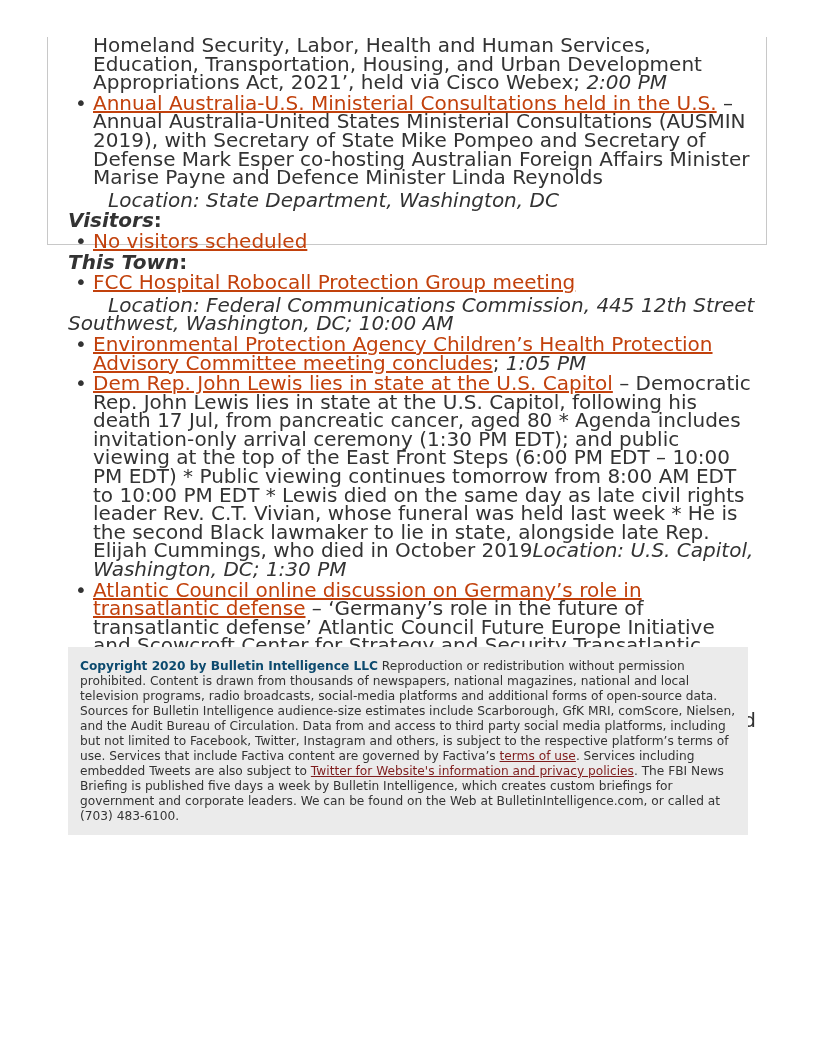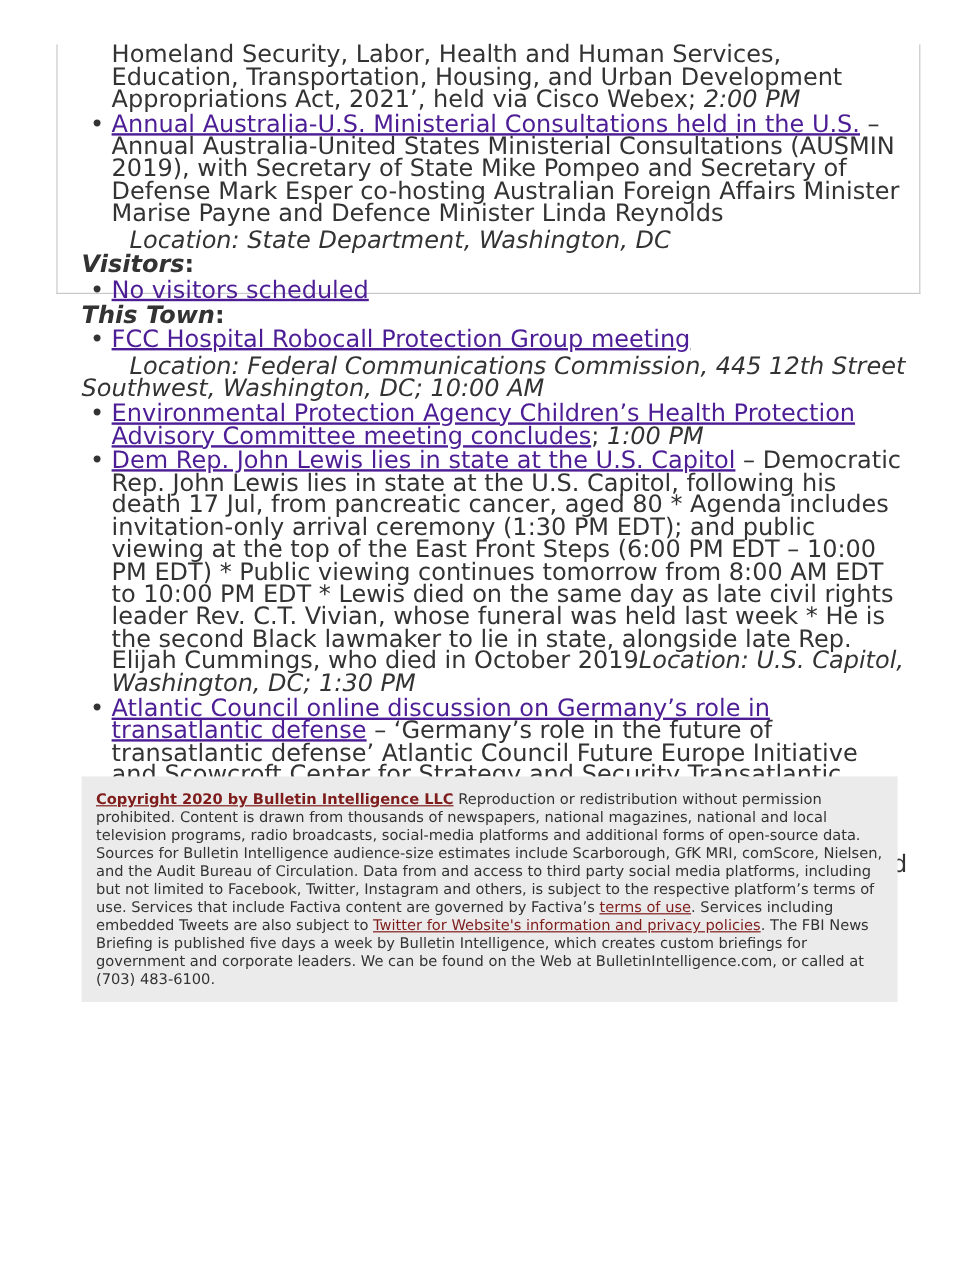--- a/index.html
+++ b/index.html
@@ -15,30 +15,30 @@
     .content {
       position: absolute; left: 68px; top: 36px; width: 690px;
       font-size: 20px; line-height: 18.6px;
     }
     .cont { padding-left: 25px; }
     .heading { font-weight: bold; font-style: italic; margin: 2px 0 2px 0; }
     .heading .colon { font-style: normal; }
     ul { list-style: none; margin: 0; padding: 0; }
     li { position: relative; padding-left: 25px; margin: 2px 0 2px 0; }
     li .bullet { position: absolute; left: 7px; top: 0; }
-    a.ev { color: #4c1d95; text-decoration: underline; }
+    a.ev { color: #c2410c; text-decoration: underline; }
     .it { font-style: italic; }
     .loc { font-style: italic; padding-left: 40px; margin: 4px 0 2px 0; }
     .loc-wrap { font-style: italic; text-indent: 40px; margin: 4px 0 2px 0; }
     .footer {
       position: absolute; left: 68px; top: 647px; width: 680px; height: 188px;
       background: #ebebeb; box-sizing: border-box; padding: 12px 12px 0 12px;
       font-size: 12.2px; line-height: 15px; color: #333333;
     }
-    .footer b { color: #7f1d1d; text-decoration: underline; }
+    .footer b { color: #0c4a6e; }
     .footer a { color: #7f1d1d; text-decoration: underline; }
   </style>
 </head>
 <body>
 
 <div class="frame"></div>
 
 <div class="content">
 
   <div class="cont"><span>Homeland Security, Labor, Health and Human Services, Education, Transportation, Housing, and Urban Development Appropriations Act, 2021’, held via Cisco Webex;</span> <span class="it">2:00 PM</span></div>
@@ -63,21 +63,21 @@
   <ul>
     <li>
       <span class="bullet">•</span>
       <a class="ev" href="#">FCC Hospital Robocall Protection Group meeting</a>
     </li>
   </ul>
   <div class="loc-wrap">Location: Federal Communications Commission, 445 12th Street Southwest, Washington, DC; 10:00 AM</div>
   <ul>
     <li>
       <span class="bullet">•</span>
-      <a class="ev" href="#">Environmental Protection Agency Children’s Health Protection Advisory Committee meeting concludes</a><span>; </span><span class="it">1:00 PM</span>
+      <a class="ev" href="#">Environmental Protection Agency Children’s Health Protection Advisory Committee meeting concludes</a><span>; </span><span class="it">1:05 PM</span>
     </li>
     <li>
       <span class="bullet">•</span>
       <a class="ev" href="#">Dem Rep. John Lewis lies in state at the U.S. Capitol</a><span> – Democratic Rep. John Lewis lies in state at the U.S. Capitol, following his death 17 Jul, from pancreatic cancer, aged 80 * Agenda includes invitation-only arrival ceremony (1:30 PM EDT); and public viewing at the top of the East Front Steps (6:00 PM EDT – 10:00 PM EDT) * Public viewing continues tomorrow from 8:00 AM EDT to 10:00 PM EDT * Lewis died on the same day as late civil rights leader Rev. C.T. Vivian, whose funeral was held last week * He is the second Black lawmaker to lie in state, alongside late Rep. Elijah Cummings, who died in October 2019</span><span class="it">Location: U.S. Capitol, Washington, DC; 1:30 PM</span>
     </li>
     <li>
       <span class="bullet">•</span>
       <a class="ev" href="#">Atlantic Council online discussion on Germany’s role in transatlantic defense</a><span> – ‘Germany’s role in the future of transatlantic defense’ Atlantic Council Future Europe Initiative and Scowcroft Center for Strategy and Security Transatlantic Security Initiative online event, with German Parliamentary State Secretary Thomas Silberhorn discussing Germany’s agenda for European defense initiatives during its EU Presidency, the country’s current operations abroad from Afghanistan to Mali, and transatlantic security cooperation; </span><span class="it">4:00 PM</span>
     </li>
   </ul>

